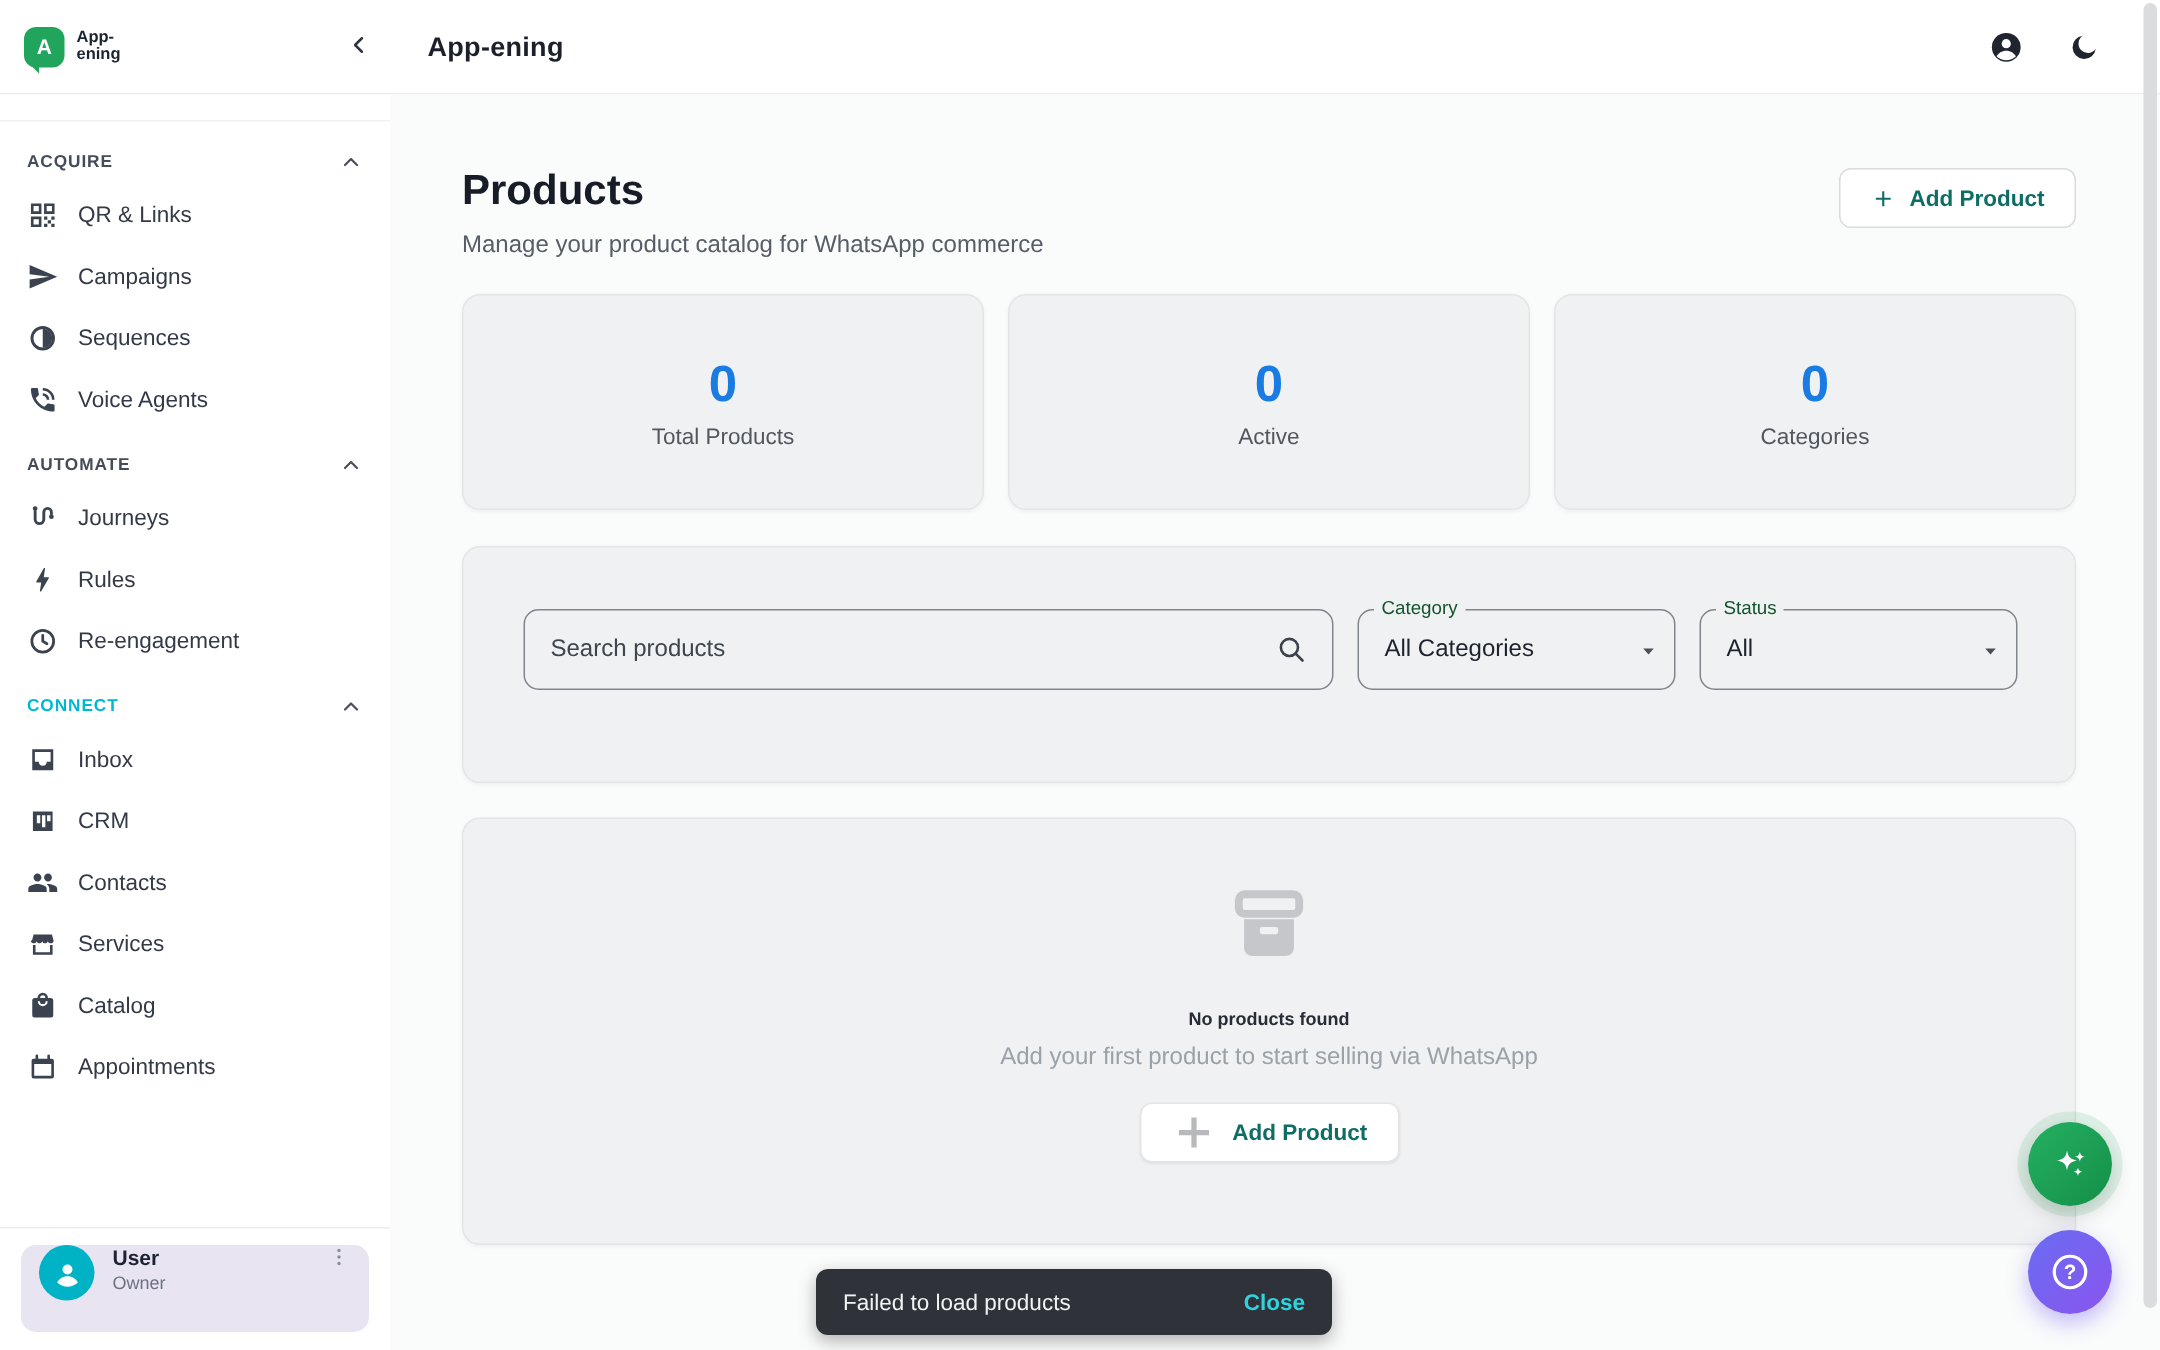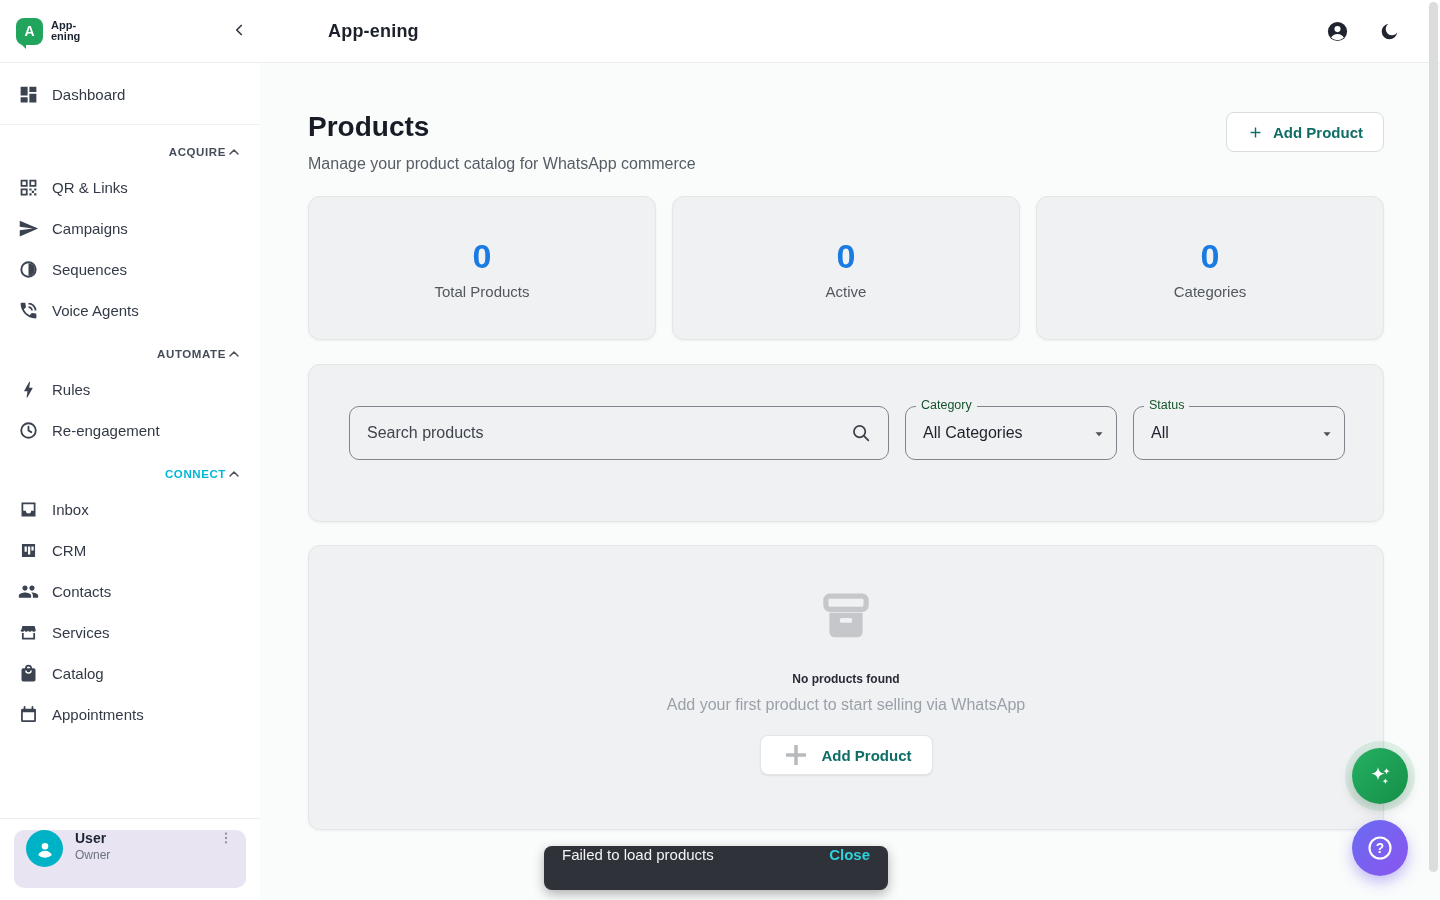--- a/index.html
+++ b/index.html
@@ -17,37 +17,37 @@
   .logo-text { margin-left:8px; font-size:11px; font-weight:bold; line-height:11.5px; color:#1c2331; }
   .collapse-btn { position:absolute; right:12px; top:21px; cursor:pointer; }
 
   .nav { position:absolute; top:63px; bottom:82px; left:0; right:0; overflow:hidden; }
   .nav-pad { padding-top:9px; }
   .nav-item { height:41px; display:flex; align-items:center; padding-left:18px; cursor:pointer; }
   .nav-item.dash { height:44px; }
   .nav-icon { width:21px; height:21px; color:#3b4250; margin-right:13px; flex:0 0 auto; }
   .nav-label { font-size:15px; color:#333a47; }
   .nav-divider { border:none; border-top:1px solid #f0f1f2; margin-top:8px; }
-  .sec-h { height:30px; margin-top:12px; display:flex; align-items:center; padding:0 18px; cursor:pointer;text-align:right; }
+  .sec-h { height:30px; margin-top:12px; display:flex; align-items:center; padding:0 18px; cursor:pointer; }
   .sec-h.tight { margin-top:8px; }
   .sec-label { font-size:11.5px; font-weight:bold; letter-spacing:.6px; color:#454c59; flex:1; }
   .sec-h.accent .sec-label { color:#00b7d6; }
 
   .sidebar-bottom { position:absolute; bottom:0; left:0; right:0; height:82px; background:#fff; border-top:1px solid #ededee; }
   .user-card { position:absolute; left:14px; right:14px; top:11px; height:58px; background:#e9e4f2; border-radius:10px;
     display:flex; align-items:flex-start; padding:0 12px; cursor:pointer; }
   .avatar { width:37px; height:37px; border-radius:50%; background:#00b2c5; display:flex; align-items:center; justify-content:center; }
   .user-meta { margin-left:12px; flex:1; }
   .user-name { font-size:14px; font-weight:bold; color:#1c2333; }
   .user-role { font-size:12px; color:#6b7280; margin-top:2px; }
 
   
   .topbar { position:absolute; left:260px; top:0; width:1180px; height:63px; background:#fff;
     border-bottom:1px solid #ededee; display:flex; align-items:center; padding:0 40px 0 25px; }
-  .topbar-title { font-size:18px; font-weight:bold; color:#1b202b; letter-spacing:.2px; flex:1;margin-left:43px; }
+  .topbar-title { font-size:18px; font-weight:bold; color:#1b202b; letter-spacing:.2px; flex:1; }
   .topbar-icons { display:flex; align-items:center; gap:30px; }
   .icon-btn { cursor:pointer; }
 
   
   .content { position:absolute; left:260px; top:63px; width:1180px; height:837px; background:#fafbfb;text-decoration:underline; }
   .page-title { position:absolute; left:48px; top:46px; font-size:28px; line-height:36px; font-weight:bold; color:#171c27; }
   .page-sub { position:absolute; left:48px; top:92px; font-size:16px; color:#565d66; }
   .add-btn { position:absolute; right:56px; top:49px; height:40px; padding:0 20px; background:#fff;
     border:1px solid #d9dbde; border-radius:8px; display:inline-flex; align-items:center; gap:9px;
     font-size:15px; font-weight:bold; color:#0e6e66; cursor:pointer; }
@@ -75,21 +75,21 @@
   .empty-card { position:absolute; left:48px; right:56px; top:482px; height:285px; text-align:center; }
   .empty-icon { margin:44px auto 0; width:56px; height:56px; }
   .empty-title { font-size:12px; font-weight:bold; color:#272c36; margin-top:26px; }
   .empty-sub { font-size:16px; color:#9aa1a9; margin-top:10px; }
   .empty-btn { margin-top:21px; height:40px; padding:0 20px; background:#fff; border:1px solid #e3e5e7;
     border-radius:8px; box-shadow:0 1px 2px rgba(0,0,0,.08); display:inline-flex; align-items:center; gap:11px;
     font-size:15px; font-weight:bold; color:#0e6e66; cursor:pointer; }
 
   
   .toast { position:absolute; left:544px; top:846px; width:344px; height:44px; background:#2f3339; border-radius:8px;
-    box-shadow:0 4px 12px rgba(0,0,0,.3); display:flex; align-items:flex-start; justify-content:space-between; padding:0 18px; }
+    box-shadow:0 4px 12px rgba(0,0,0,.3); display:flex; align-items:center; justify-content:space-between; padding:0 18px; }
   .toast-msg { font-size:15px; color:#f2f3f4; }
   .toast-close { font-size:15px; font-weight:bold; color:#2ed3dd; cursor:pointer; }
 
   
   .fab { position:absolute; width:56px; height:56px; border-radius:50%; display:flex; align-items:center;
     justify-content:center; cursor:pointer; }
   .fab-ai { left:1352px; top:748px; background:linear-gradient(135deg,#25b062,#148f48);
     box-shadow:0 0 0 7px rgba(34,170,90,.12), 0 6px 14px rgba(0,0,0,.18); }
   .fab-help { left:1352px; top:820px; background:linear-gradient(135deg,#6a6cf2,#8a55ee);
     box-shadow:0 6px 14px rgba(110,90,240,.4); }
@@ -109,26 +109,20 @@
     </div>
     <span class="collapse-btn">
       <svg width="18" height="18" viewBox="0 0 24 24">
           <path d="M15 6l-6 6 6 6" fill="none" stroke="#2f3540" stroke-width="2.2" stroke-linecap="round" stroke-linejoin="round"></path>
         </svg>
     </span>
   </div>
 
   <div class="nav">
     <div class="nav-pad">
-      <div class="nav-item dash">
-        <svg class="nav-icon" viewBox="0 0 24 24" fill="currentColor">
-            <path d="M3 3h8v10H3zM13 3h8v6h-8zM13 11h8v10h-8zM3 15h8v6H3z"></path>
-          </svg>
-        <span class="nav-label">Dashboard</span>
-      </div>
       <hr class="nav-divider">
 
       <div class="sec-h">
         <span class="sec-label">ACQUIRE</span>
         <svg width="16" height="16" viewBox="0 0 24 24">
             <path d="M6 15l6-6 6 6" fill="none" stroke="#4a4f58" stroke-width="2.2" stroke-linecap="round" stroke-linejoin="round"></path>
           </svg>
       </div>
       <div class="nav-item">
         <svg class="nav-icon" viewBox="0 0 24 24" fill="currentColor" fill-rule="evenodd">
@@ -156,20 +150,28 @@
             <path d="M19 12h2a9 9 0 0 0-9-9v2c3.87 0 7 3.13 7 7zM15 12h2a5 5 0 0 0-5-5v2c1.66 0 3 1.34 3 3z"></path>
           </svg>
         <span class="nav-label">Voice Agents</span>
       </div>
 
       <div class="sec-h tight">
         <span class="sec-label">AUTOMATE</span>
         <svg width="16" height="16" viewBox="0 0 24 24">
             <path d="M6 15l6-6 6 6" fill="none" stroke="#4a4f58" stroke-width="2.2" stroke-linecap="round" stroke-linejoin="round"></path>
           </svg>
+      </div>
+      <div class="nav-item">
+        <svg class="nav-icon" viewBox="0 0 24 24">
+            <path d="M6.2 6.8v6a3.3 3.3 0 0 0 6.6 0V7.4a2.9 2.9 0 0 1 5.8 0v1.2" fill="none" stroke="currentColor" stroke-width="2.2" stroke-linecap="round"></path>
+            <circle cx="6.2" cy="4.6" r="1.8" fill="currentColor"></circle>
+            <circle cx="18.6" cy="10.8" r="1.8" fill="currentColor"></circle>
+          </svg>
+        <span class="nav-label">Journeys</span>
       </div>
       <div class="nav-item">
         <svg class="nav-icon" viewBox="0 0 24 24" fill="currentColor">
             <path d="M10.7 21h-.9l1-7H7.4c-.6 0-.4-.5-.3-.7C8.6 10.7 10.4 7.4 12.9 3h.9l-1 7h3.4c.5 0 .6.3.5.6z"></path>
           </svg>
         <span class="nav-label">Rules</span>
       </div>
       <div class="nav-item">
         <svg class="nav-icon" viewBox="0 0 24 24">
             <circle cx="12" cy="12" r="8.3" fill="none" stroke="currentColor" stroke-width="2.1"></circle>

